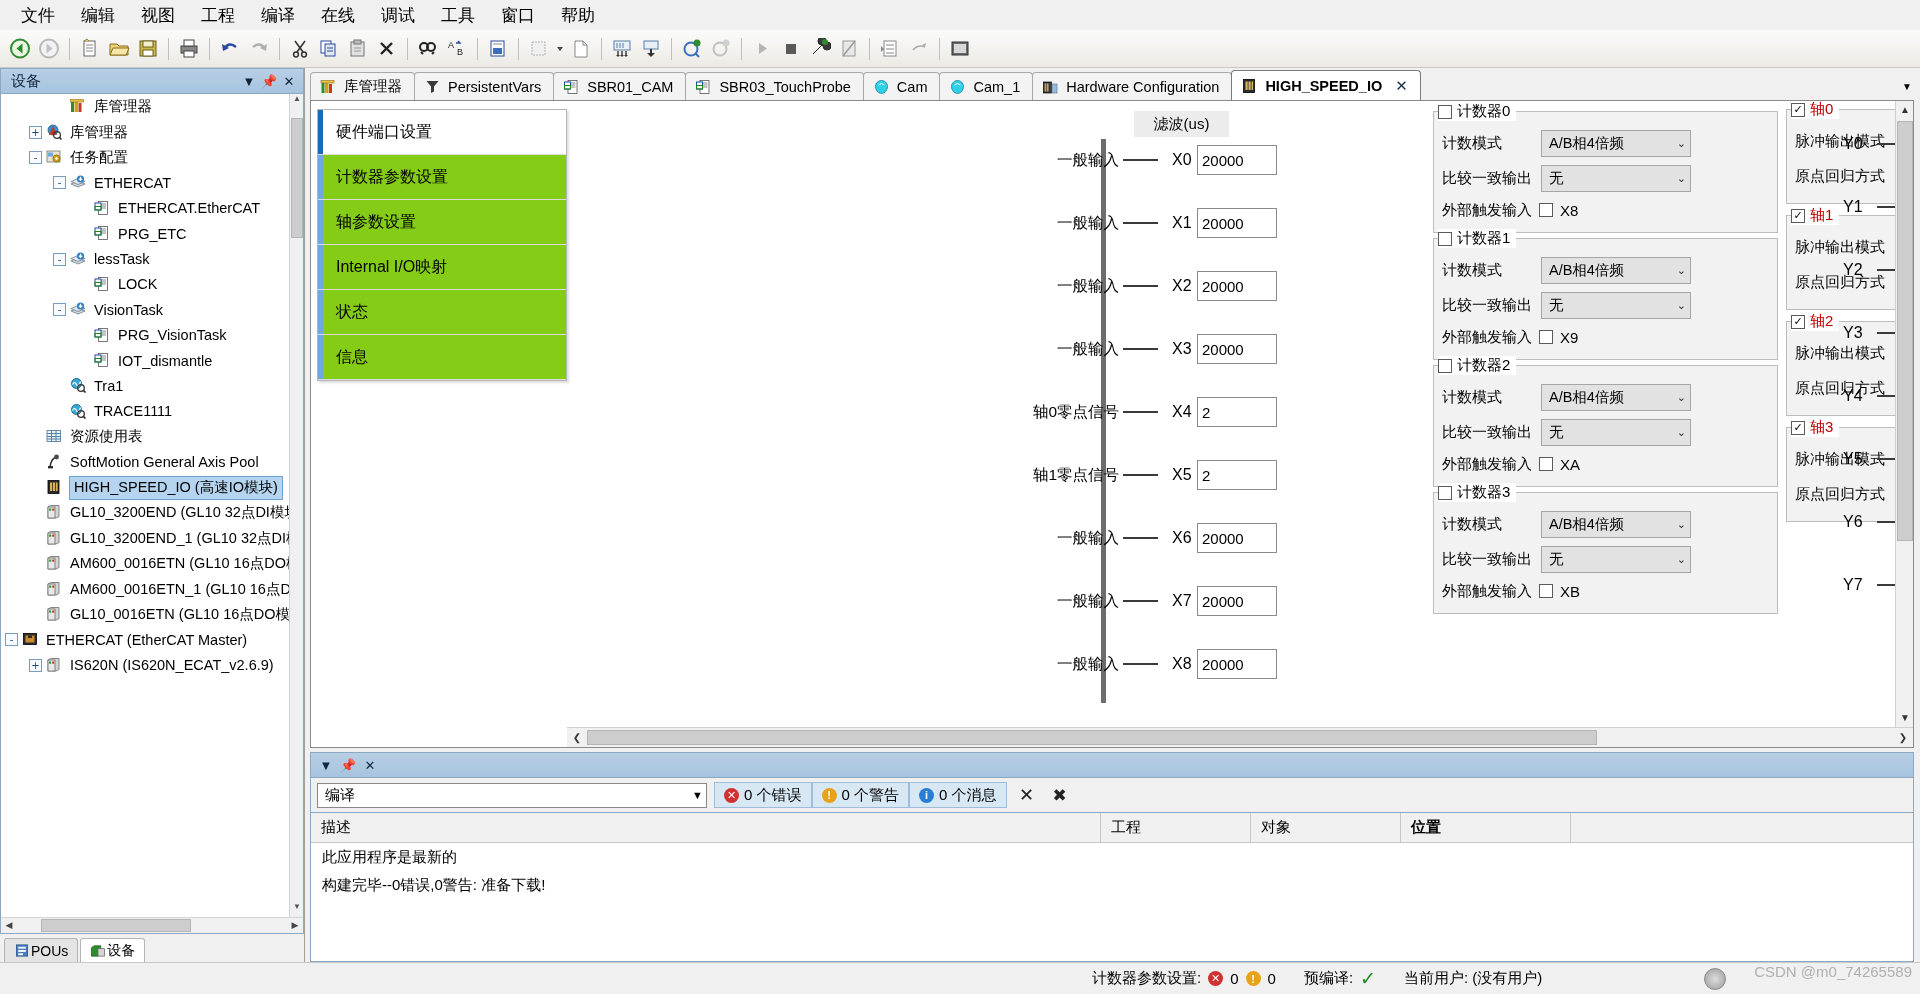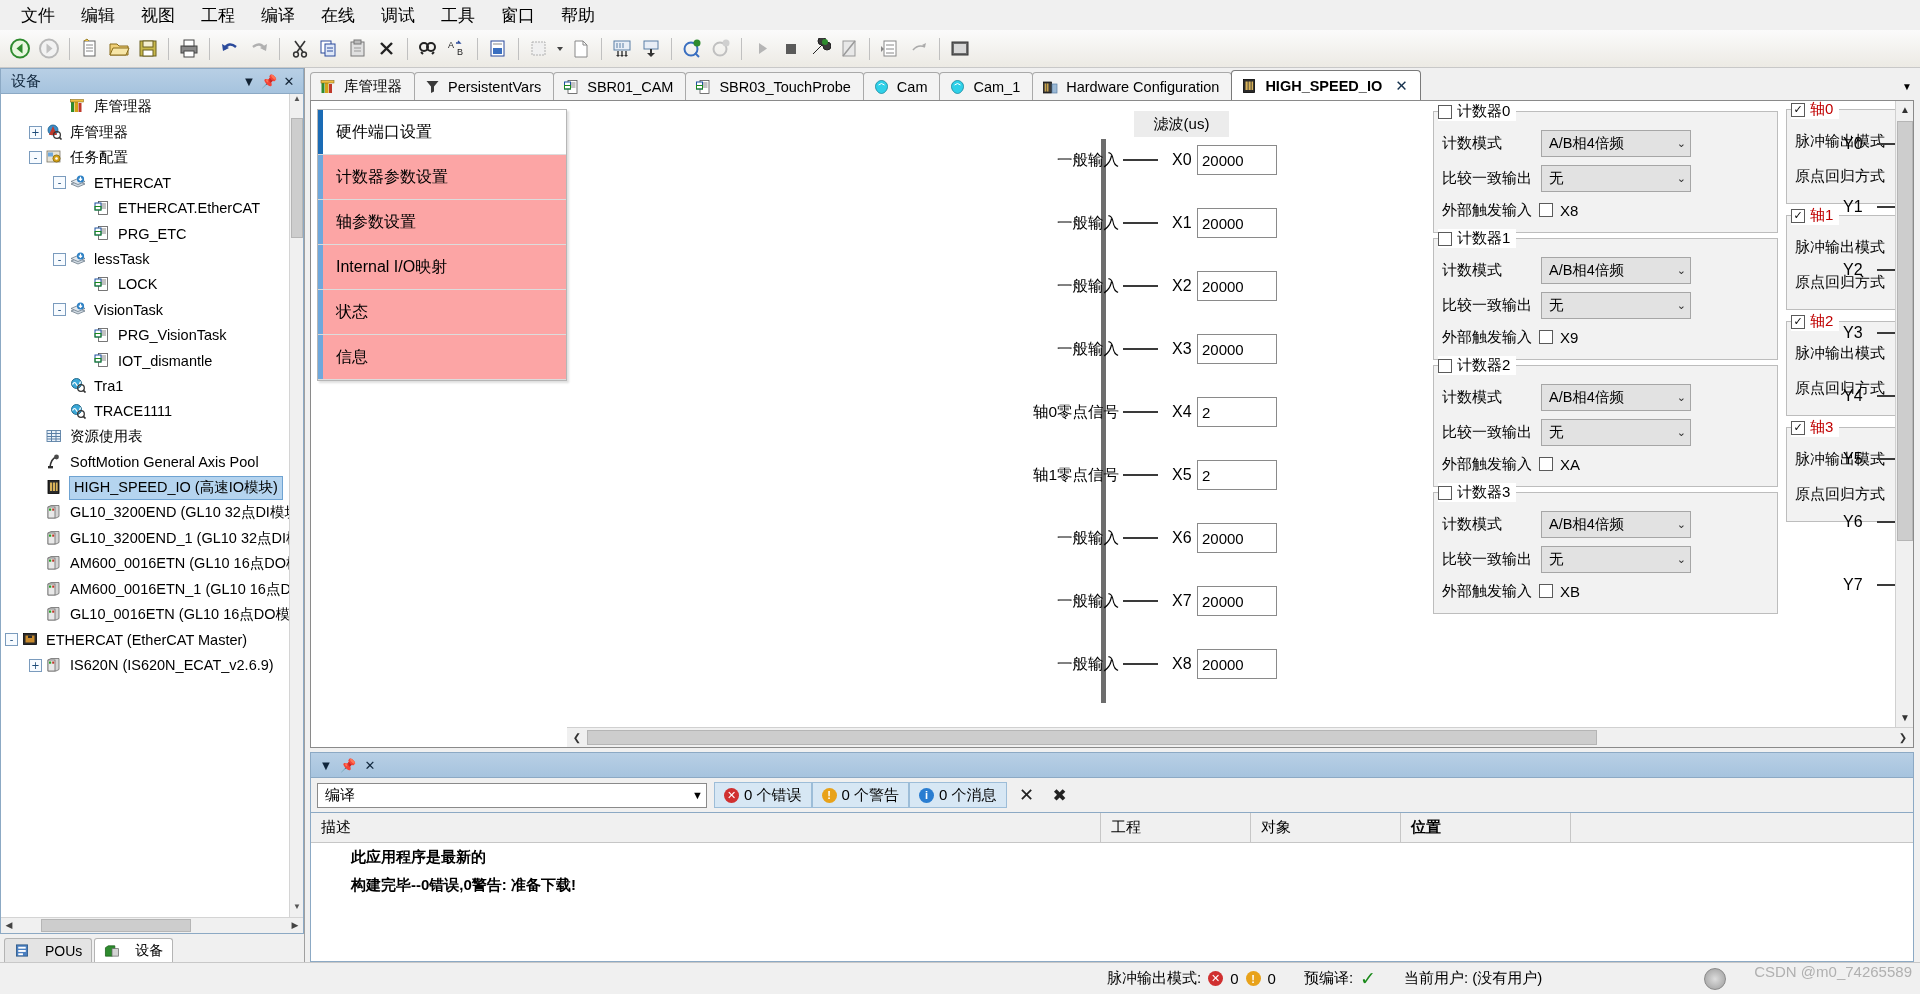--- a/index.html
+++ b/index.html
@@ -52,21 +52,21 @@
   .trow .ti { width: 19px; height: 17px; margin-right: 6px; flex: none; position: relative; }
   .trow .tx { overflow: hidden; }
   .trow.sel .tx { background: #b5d4ef; outline: 1px solid #6fa3d2; padding: 1px 4px 2px 4px; }
   .scroll-v { position: absolute; right: 0; top: 0; bottom: 16px; width: 14px; background: #f0f0f0; border-left: 1px solid #d4d4d4; }
   .scroll-v .thumb { position: absolute; left: 1px; width: 12px; top: 24px; height: 120px; background: #cdcdcd; border: 1px solid #b5b5b5; }
   .scroll-v .ar { position: absolute; left: 0; width: 14px; height: 15px; background: #f0f0f0; font-size: 8px; text-align: center; color: #555; }
   .scroll-h { position: absolute; left: 0; right: 0; bottom: 0; height: 16px; background: #f0f0f0; border-top: 1px solid #d4d4d4; }
   .scroll-h .thumb { position: absolute; top: 1px; height: 13px; left: 40px; width: 150px; background: #cdcdcd; border: 1px solid #b5b5b5; }
   .scroll-h .ar { position: absolute; top: 0; width: 16px; height: 15px; font-size: 9px; text-align: center; line-height: 15px; color: #444; }
   .lp-tabs { height: 28px; flex: none; display: flex; align-items: flex-end; background: #f0f0f0; padding-left: 4px; gap: 2px; }
-  .lp-tab { height: 24px; display: flex; align-items: center; gap: 15px; padding: 0 9px;
+  .lp-tab { height: 24px; display: flex; align-items: center; gap: 1px; padding: 0 9px;
             background: #e4e4e4; border: 1px solid #b4b4b4; border-bottom: none; font-size: 14px; border-radius: 3px 3px 0 0; }
   .lp-tab.act { background: #fff; }
 
   
   .rightarea { flex: 1; display: flex; flex-direction: column; min-width: 0; background: #f0f0f0; }
 
   
   .tabstrip { height: 32px; flex: none; display: flex; align-items: flex-end; padding-left: 5px;
               background: #f0f0f0; position: relative; }
   .etab { height: 28px; display: flex; align-items: center; gap: 7px; padding: 0 12px 0 9px;
@@ -74,21 +74,21 @@
           font-size: 14.5px; border-radius: 4px 4px 0 0; margin-right: -1px; white-space: nowrap; }
   .etab.act { background: #fff; font-weight: bold; border-color: #7a7a7a; z-index: 3; height: 30px; }
   .etab .cls { font-size: 15px; font-weight: bold; margin-left: 6px; color: #15314d; }
   .tabnav { position: absolute; right: 4px; bottom: 3px; width: 18px; height: 22px;
             display: flex; align-items: center; justify-content: center; font-size: 10px; }
 
   
   .editor { flex: 1; background: #fff; border: 1px solid #8a8a8a; margin: 0 6px 0 5px; position: relative; overflow: hidden; min-height: 0; }
 
   
-  .vlist { position: absolute; left: 6px; top: 8px; width: 250px; background: #fca5a5;
+  .vlist { position: absolute; left: 6px; top: 8px; width: 250px; background: #84cc16;
            border: 1px solid #b6b6b6; box-shadow: 2px 2px 2px rgba(0,0,0,.13); }
   .vitem { height: 45px; display: flex; align-items: center; padding-left: 18px; font-size: 16px;
            border-bottom: 1px solid #dcdcdc; position: relative; }
   .vitem::before { content: ""; position: absolute; left: 0; top: 0; bottom: 0; width: 5px; background: #6fa8dc; }
   .vitem.act { background: #fff; }
   .vitem.act::before { background: #1a6bb5; }
 
   
   .xcol { position: absolute; left: 690px; top: 12px; }
   .filthead { position: absolute; left: 823px; top: 10px; width: 95px; height: 26px; background: #ececec;
@@ -143,21 +143,21 @@
            align-items: center; justify-content: space-between; padding: 0 3px 0 7px; font-size: 15px; }
   .combo .cv { font-size: 11px; }
   .pill { height: 26px; display: flex; align-items: center; gap: 5px; padding: 0 9px; font-size: 15px;
           border: 1px solid #9dbdd8; background: #d7e7f4; }
   .dot { width: 15px; height: 15px; border-radius: 50%; display: inline-flex; align-items: center;
          justify-content: center; color: #fff; font-size: 11px; font-weight: bold; flex: none; }
   .msg-table { flex: 1; background: #fff; border: 1px solid #8ca9c4; display: flex; flex-direction: column; min-height: 0; }
   .mt-head { height: 30px; display: flex; background: #f0f0f0; border-bottom: 1px solid #c6c6c6; flex: none; }
   .mt-head div { padding: 5px 0 0 10px; font-size: 15px; border-right: 1px solid #c6c6c6; }
   .mt-row { height: 28px; display: flex; align-items: center; font-size: 15px; }
-  .mt-row .c1 { padding-left: 40px; font-weight: bold; }
+  .mt-row .c1 { padding-left: 11px; }
 
   
   .statusbar { height: 32px; flex: none; display: flex; align-items: center; background: #f0f0f0;
                border-top: 1px solid #c8c8c8; font-size: 15px; }
   .sb-cell { display: flex; align-items: center; gap: 7px; padding: 0 14px; height: 100%; }
   .watermark { position: absolute; right: 8px; bottom: 14px; font-size: 15px; color: #b0b0b0; }
 
   svg { display: block; }
 </style>
 </head>
@@ -1219,21 +1219,21 @@
             </div>
         </div>
       </div>
 
     </div>
   </div>
 
   <div class="statusbar">
     <div style="flex:1"></div>
     <div class="sb-cell">
-      <span>脉冲输出模式:</span>
+      <span>计数器参数设置:</span>
       <span class="dot" style="background:#d03030">✕</span>
       <span>0</span>
       <span class="dot" style="background:#e8a21a">!</span>
       <span>0</span>
     </div>
     <div class="sb-cell">
       <span>预编译:</span>
       <span style="color:#1a8a1a;font-size:19px;font-weight:bold">✓</span>
     </div>
     <div class="sb-cell" style="width:300px">

